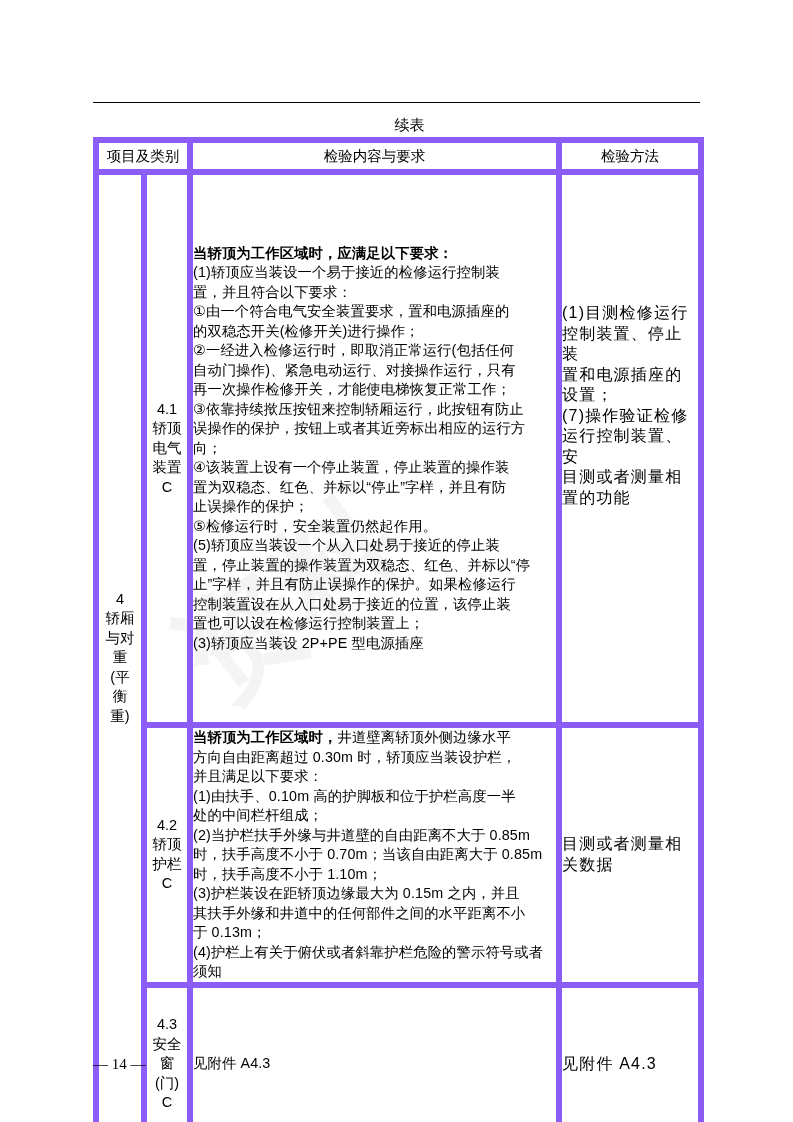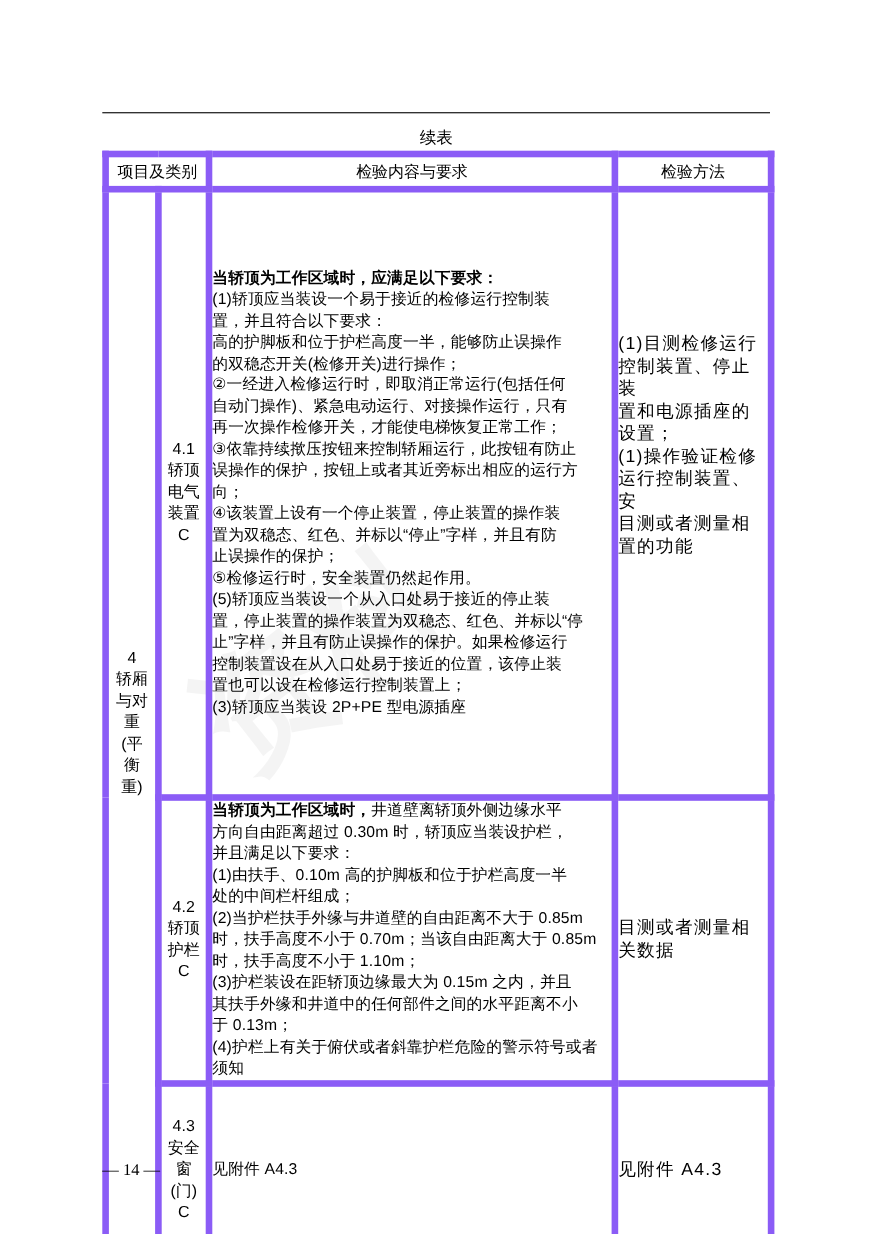--- a/index.html
+++ b/index.html
@@ -1,19 +1,19 @@
 <!DOCTYPE html>
 <html><head>
 <meta charset="utf-8">
 <style>
   html, body { margin:0; padding:0; background:#ffffff; }
   body { width:793px; height:1122px; position:relative; overflow:hidden;
          font-family:"Liberation Sans","DejaVu Sans",sans-serif; color:#000; }
   .top-rule { position:absolute; left:93px; top:102px; width:607px; height:0; border-top:1.3px solid #000; }
-  .caption { position:absolute; left:93px; width:607px; top:116px; text-align:center;
+  .caption { position:absolute; left:106px; width:607px; top:116px; text-align:center;
              font-family:"Liberation Serif","DejaVu Serif",serif; font-size:15px; }
   table.spec { position:absolute; left:93px; top:137px; width:607px; border-collapse:collapse;
                border:2px solid #000; table-layout:fixed; }
   table.spec td, table.spec th { border:6px solid #8b5cf6; padding:0; vertical-align:middle; }
   th { font-weight:normal; font-size:14.5px; height:26px; text-align:center; }
   .c1 { width:48px; } .c2 { width:46px; } .c3 { width:369px; } .c4 { width:142px; }
   .cat { text-align:center; font-size:14.5px; line-height:19.5px; padding:0 2px;margin-left:40px; }
   .content { font-size:14.3px; line-height:19.5px; padding:2px 6px 0 6px; vertical-align:top; text-align:justify; letter-spacing:0.15px; }
   .content .line { display:block; }
   .content b { font-weight:bold; }
@@ -60,21 +60,21 @@
           <div>4.1</div>
           <div>轿顶</div>
           <div>电气</div>
           <div>装置</div>
           <div>C</div>
         </td>
         <td class="content">
           <span class="line"><b>当轿顶为工作区域时，应满足以下要求：</b></span>
           <span class="line"><span>(1)轿顶应当装设一个易于接近的检修运行控制装</span></span>
           <span class="line"><span>置，并且符合以下要求：</span></span>
-          <span class="line"><span>高的护脚板和位于护栏高度一半，能够防止误操作</span></span>
+          <span class="line"><span>①由一个符合电气安全装置要求，置和电源插座的</span></span>
           <span class="line"><span>的双稳态开关(检修开关)进行操作；</span></span>
           <span class="line"><span>②一经进入检修运行时，即取消正常运行(包括任何</span></span>
           <span class="line"><span>自动门操作)、紧急电动运行、对接操作运行，只有</span></span>
           <span class="line"><span>再一次操作检修开关，才能使电梯恢复正常工作；</span></span>
           <span class="line"><span>③依靠持续揿压按钮来控制轿厢运行，此按钮有防止</span></span>
           <span class="line"><span>误操作的保护，按钮上或者其近旁标出相应的运行方</span></span>
           <span class="line"><span>向；</span></span>
           <span class="line"><span>④该装置上设有一个停止装置，停止装置的操作装</span></span>
           <span class="line"><span>置为双稳态、红色、并标以“停止”字样，并且有防</span></span>
           <span class="line"><span>止误操作的保护；</span></span>
@@ -84,21 +84,21 @@
           <span class="line"><span>止”字样，并且有防止误操作的保护。如果检修运行</span></span>
           <span class="line"><span>控制装置设在从入口处易于接近的位置，该停止装</span></span>
           <span class="line"><span>置也可以设在检修运行控制装置上；</span></span>
           <span class="line"><span>(3)轿顶应当装设 2P+PE 型电源插座</span></span>
         </td>
         <td class="method" style="vertical-align: top; padding-top: 128px;">
           <span class="line">(1)目测检修运行</span>
           <span class="line">控制装置、停止装</span>
           <span class="line">置和电源插座的</span>
           <span class="line">设置；</span>
-          <span class="line">(1)操作验证检修</span>
+          <span class="line">(7)操作验证检修</span>
           <span class="line">运行控制装置、安</span>
           <span class="line">目测或者测量相</span>
           <span class="line">置的功能</span>
         </td>
       </tr>
       <tr class="r2">
         <td class="cat">
           <div>4.2</div>
           <div>轿顶</div>
           <div>护栏</div>

